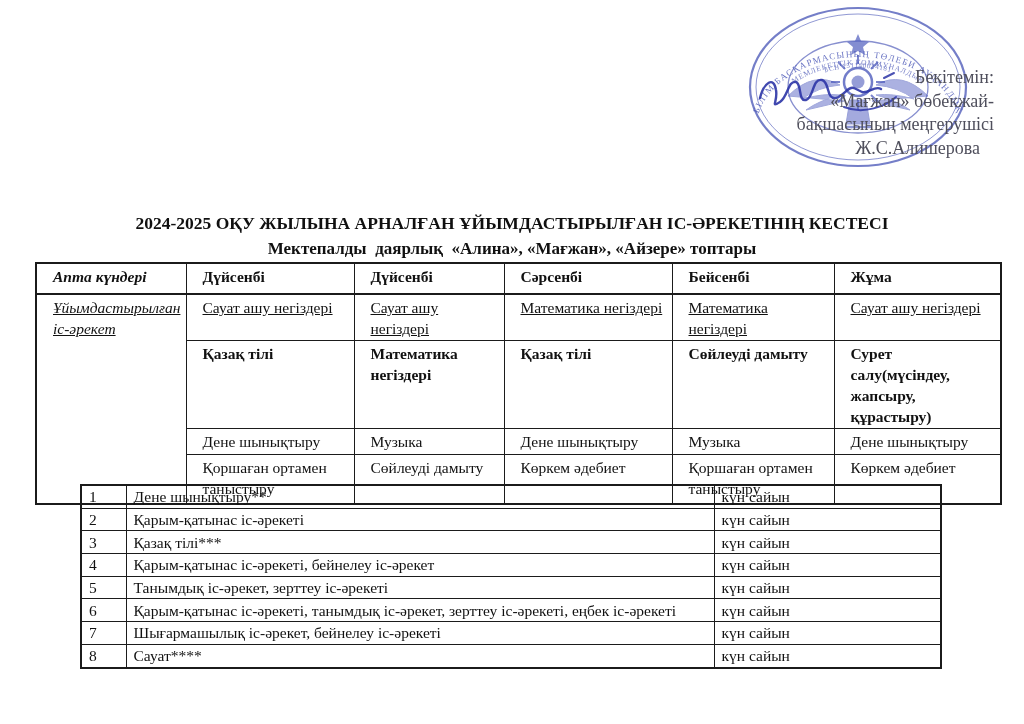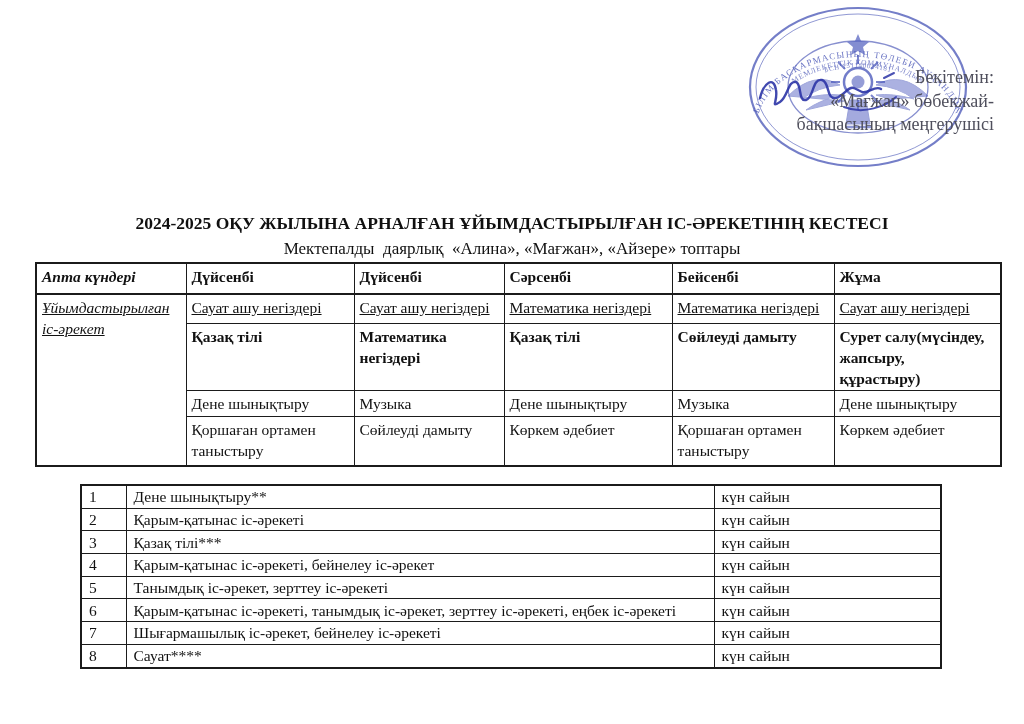--- a/index.html
+++ b/index.html
@@ -19,27 +19,27 @@
   .date-line{
     position:absolute;top:176px;right:62px;font-size:19px;color:#1a1a1a;white-space:pre;
   }
   
   .doc-title{
     position:absolute;top:213px;left:0;width:1024px;text-align:center;
     font-weight:bold;font-size:17.5px;color:#101010;white-space:pre;
   }
   .doc-subtitle{
     position:absolute;top:239px;left:0;width:1024px;text-align:center;
-    font-weight:normal;font-size:17px;color:#101010;white-space:pre;
+    font-weight:bold;font-size:17px;color:#101010;white-space:pre;
   }
   
   table{border-collapse:collapse;table-layout:fixed;}
   .sched{position:absolute;left:35px;top:262px;width:965px;border:2.4px solid #1b1b1b;}
   .sched td{
-    border:1.4px solid #1b1b1b;vertical-align:top;padding:2px 5px 1px 5px;
+    border:1.4px solid #1b1b1b;vertical-align:top;padding:2px 5px 1px 16px;
     font-size:15.5px;line-height:21px;white-space:pre-line;overflow:hidden;
   }
   .sched tr.hr td{height:26px;font-weight:bold;border-bottom-width:2px;}
   .sched td.hc-first{font-style:italic;}
   .sched td.lbl{font-style:italic;}
   .sched tr.r1 td{height:25px;text-decoration:underline;}
   .sched tr.r2 td{height:61px;font-weight:bold;}
   .sched tr.r3 td{height:22px;}
   .sched tr.r4 td{height:45px;}
   
@@ -99,20 +99,21 @@
       <path d="M16,96 C20,80 30,74 32,88 C34,100 26,106 36,100 C44,95 44,78 52,80 C58,82 54,100 62,98 C70,96 68,76 78,78 C86,80 82,98 92,96 C100,94 104,84 110,86 L118,90 C124,92 131,83 137,87" fill="none" stroke="#2b34a6" stroke-width="2.4" opacity="0.9" stroke-linecap="round"></path>
       <path d="M100,105 C120,113 142,104 152,95" fill="none" stroke="#2b34a6" stroke-width="2" opacity="0.85" stroke-linecap="round"></path>
       <path d="M140,76 l10,-5" fill="none" stroke="#2b34a6" stroke-width="2" opacity="0.85" stroke-linecap="round"></path>
     </g>
   </svg>
 
   <div class="approval">
     <div class="l1">Бекітемін:</div>
     <div class="l2">«Мағжан» бөбекжай-</div>
     <div class="l3">бақшасының меңгерушісі</div>
+    <div class="l4">Ж.С.Алишерова</div>
   </div>
 
 
   <div class="doc-title">2024-2025 ОҚУ ЖЫЛЫНА АРНАЛҒАН ҰЙЫМДАСТЫРЫЛҒАН ІС-ӘРЕКЕТІНІҢ КЕСТЕСІ</div>
   <div class="doc-subtitle">Мектепалды  даярлық  «Алина», «Мағжан», «Айзере» топтары</div>
 
   <table class="sched">
     <colgroup>
       <col style="width:150px">
         <col style="width:168px">

